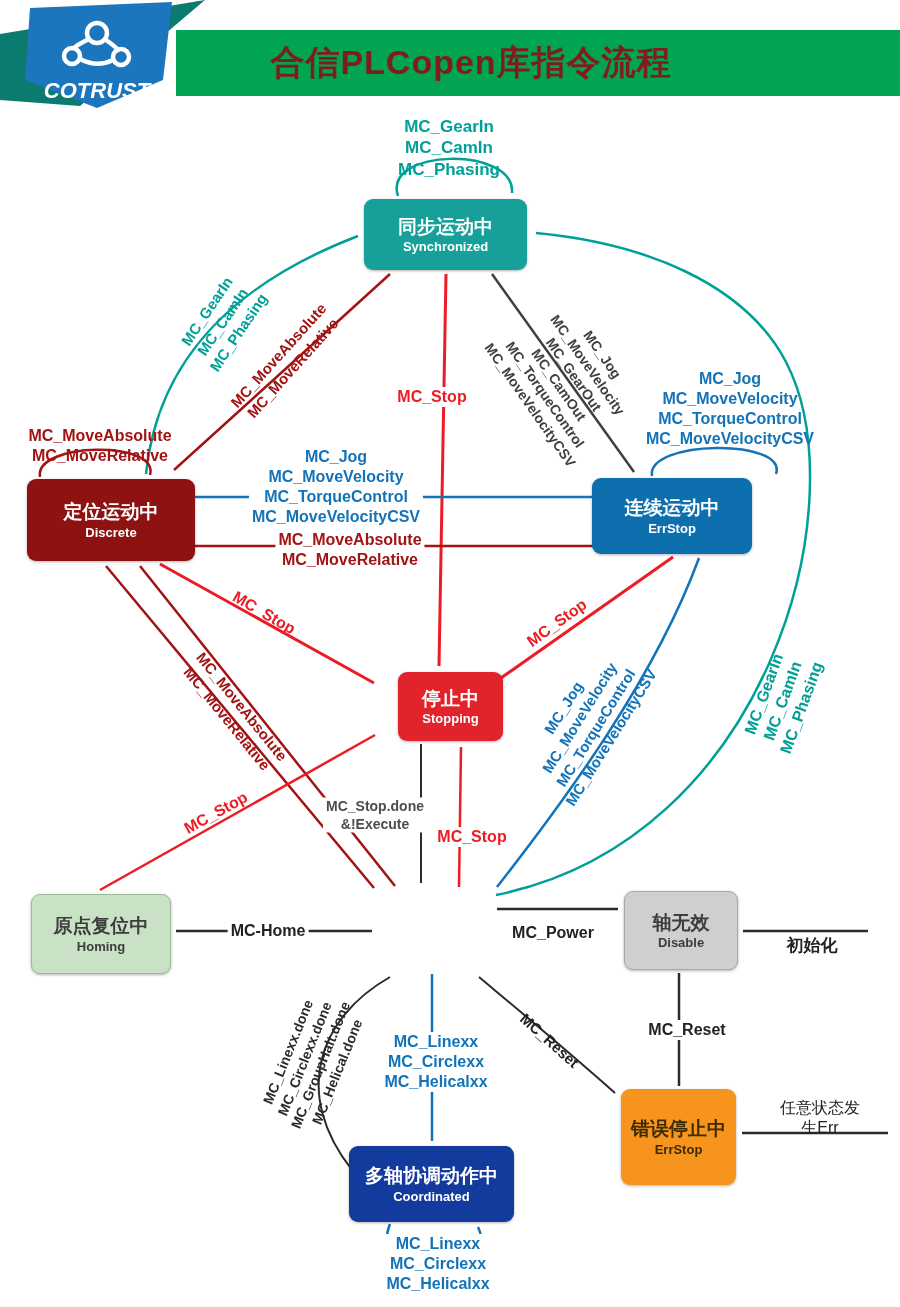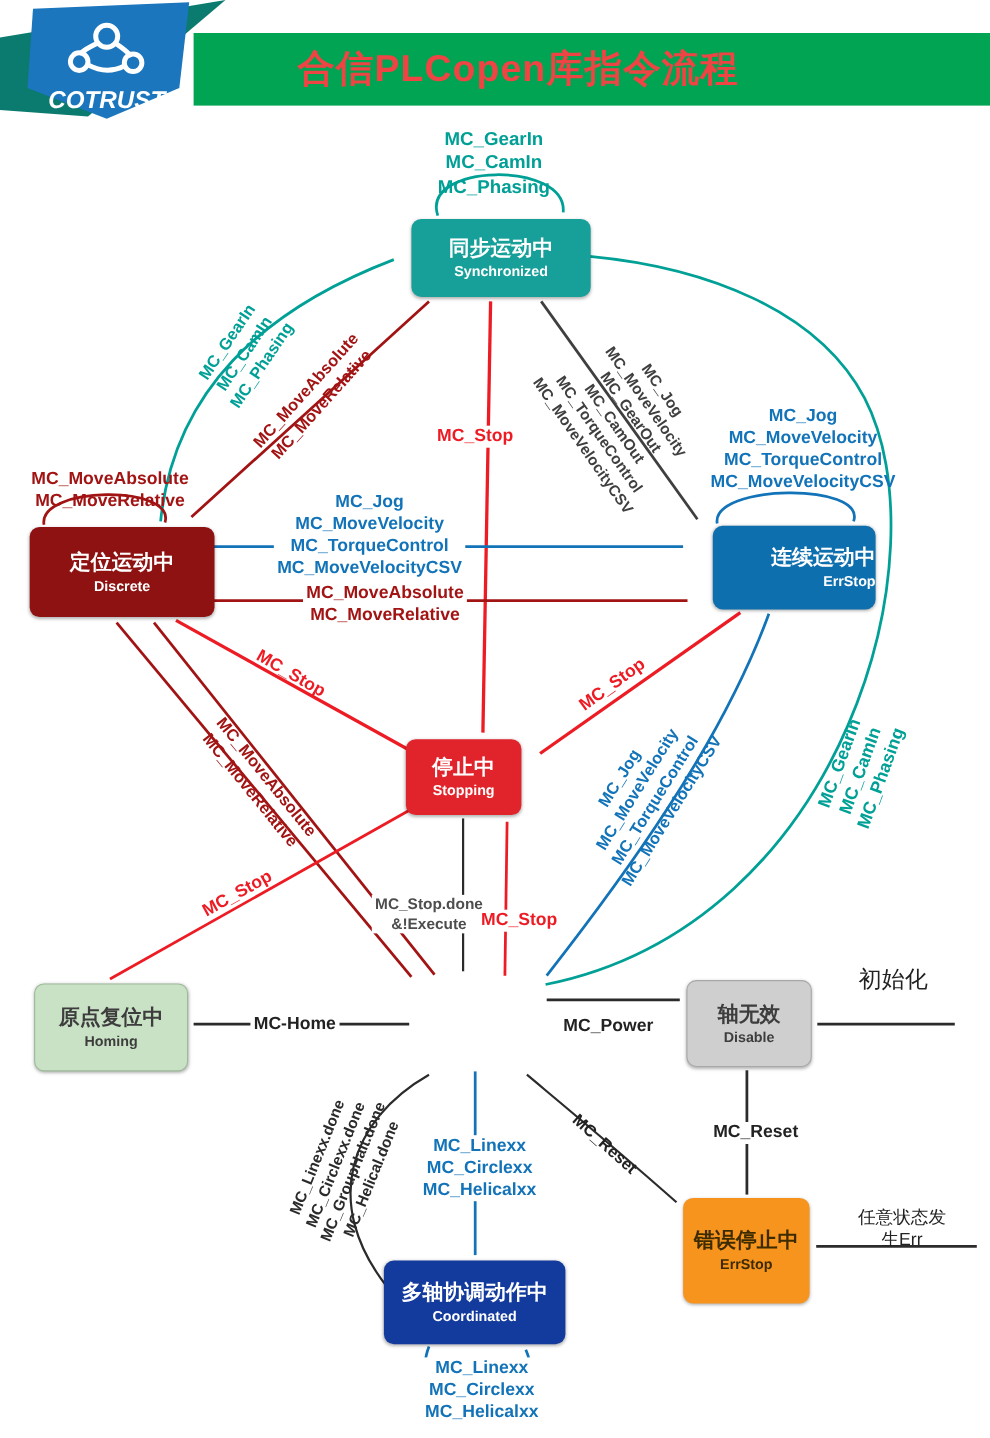--- a/index.html
+++ b/index.html
@@ -1,20 +1,20 @@
 <!DOCTYPE html>
 <html><head>
 <meta charset="utf-8">
 <style>
   html,body{margin:0;padding:0;background:#ffffff;}
   #page{position:relative;width:900px;height:1307px;background:#fff;overflow:hidden;
         font-family:"Liberation Sans",sans-serif;}
   
   #banner{position:absolute;left:176px;top:30px;width:724px;height:66px;background:#00a452;z-index:5;}
-  #title{position:absolute;left:185px;top:40px;width:572px;text-align:center;color:#ef4444;
+  #title{position:absolute;left:185px;top:40px;width:572px;text-align:center;color:#7f1d1d;
          font-size:34px;font-weight:bold;z-index:6;letter-spacing:1px;}
   #logo{position:absolute;left:0;top:0;z-index:7;}
   
   #arrows{position:absolute;left:0;top:0;z-index:2;}
   #arrows path{fill:none;}
   .s-teal{stroke:#00a096}.s-dred{stroke:#a21313}.s-red{stroke:#ed1c24}
   .s-blue{stroke:#1273b8}.s-gray{stroke:#3f3f3f}.s-black{stroke:#2b2b2b}
   .w3{stroke-width:3}.w25{stroke-width:2.5}.w2{stroke-width:2}
   
   .tl{position:absolute;font-weight:bold;white-space:pre-line;text-align:center;
@@ -133,53 +133,53 @@
   <div class="tl c-dred" style="left:234px;top:713px;font-size:15px;transform:translate(-50%,-50%) rotate(51deg);">MC_MoveAbsolute
 MC_MoveRelative</div>
   <div class="tl c-red" style="left:216px;top:813px;font-size:16px;transform:translate(-50%,-50%) rotate(-29deg);">MC_Stop</div>
   <div class="tl c-blue" style="left:588px;top:723px;font-size:15px;transform:translate(-50%,-50%) rotate(-58deg);">MC_Jog
 MC_MoveVelocity
 MC_TorqueControl
 MC_MoveVelocityCSV</div>
   <div class="tl c-teal" style="left:783px;top:701px;font-size:16px;transform:translate(-50%,-50%) rotate(-70deg);">MC_GearIn
 MC_CamIn
 MC_Phasing</div>
-  <div class="tl c-gray wbg" style="left:390px;top:815px;font-size:14px;transform:translate(-50%,-50%);margin-top:16px;">MC_Stop.done
+  <div class="tl c-gray wbg" style="left:375px;top:815px;font-size:14px;transform:translate(-50%,-50%);">MC_Stop.done
 &amp;!Execute</div>
   <div class="tl c-red wbg" style="left:472px;top:837px;font-size:16px;transform:translate(-50%,-50%);">MC_Stop</div>
   <div class="tl c-black wbg" style="left:268px;top:931px;font-size:16px;transform:translate(-50%,-50%);">MC-Home</div>
   <div class="tl c-black" style="left:553px;top:933px;font-size:16px;transform:translate(-50%,-50%);">MC_Power</div>
-  <div class="tl c-black" style="left:812px;top:891px;font-size:21px;font-weight:normal;transform:translate(-50%,-50%);">初始化</div>
+  <div class="tl c-black" style="left:812px;top:946px;font-size:17px;font-weight:bold;transform:translate(-50%,-50%);">初始化</div>
   <div class="tl c-black wbg" style="left:687px;top:1030px;font-size:16px;transform:translate(-50%,-50%);">MC_Reset</div>
   <div class="tl c-black" style="left:549px;top:1041px;font-size:15px;transform:translate(-50%,-50%) rotate(42deg);">MC_Reset</div>
   <div class="tl c-black" style="left:820px;top:1118px;font-size:16px;font-weight:normal;transform:translate(-50%,-50%);">任意状态发生Err</div>
   <div class="tl c-blue wbg" style="left:436px;top:1062px;font-size:16px;transform:translate(-50%,-50%);">MC_Linexx
 MC_Circlexx
 MC_Helicalxx</div>
   <div class="tl" style="left:313px;top:1062px;font-size:14px;color:#2b2b2b;transform:translate(-50%,-50%) rotate(-68deg);">MC_Linexx.done
 MC_Circlexx.done
 MC_GroupHalt.done
 MC_Helical.done</div>
   <div class="tl c-blue wbg" style="left:438px;top:1264px;font-size:16px;transform:translate(-50%,-50%);">MC_Linexx
 MC_Circlexx
 MC_Helicalxx</div>
 
-  <div class="state" style="left:374px;top:199px;width:163px;height:71px;background:#17a099;">
+  <div class="state" style="left:364px;top:199px;width:163px;height:71px;background:#17a099;">
     <div class="zh">同步运动中</div>
     <div class="en">Synchronized</div>
   </div>
   <div class="state" style="left:16px;top:479px;width:168px;height:82px;background:#8e1212;margin-left:11px;">
     <div class="zh">定位运动中</div>
     <div class="en">Discrete</div>
   </div>
-  <div class="state" style="left:648px;top:478px;width:148px;height:76px;background:#0e6fae;align-items:flex-end;">
+  <div class="state" style="left:592px;top:478px;width:160px;height:76px;background:#0e6fae;">
     <div class="zh">连续运动中</div>
     <div class="en">ErrStop</div>
   </div>
-  <div class="state" style="left:369px;top:672px;width:105px;height:69px;background:#e1242b;">
+  <div class="state" style="left:398px;top:672px;width:105px;height:69px;background:#e1242b;">
     <div class="zh">停止中</div>
     <div class="en">Stopping</div>
   </div>
   <div class="state dark-text" style="left:31px;top:894px;width:138px;height:78px;background:#c9e2c5;border:1px solid #9dbb99;">
     <div class="zh">原点复位中</div>
     <div class="en">Homing</div>
   </div>
   <div class="state dark-text" style="left:624px;top:891px;width:112px;height:77px;background:#cfcfcf;border:1px solid #a8a8a8;">
     <div class="zh">轴无效</div>
     <div class="en">Disable</div>

